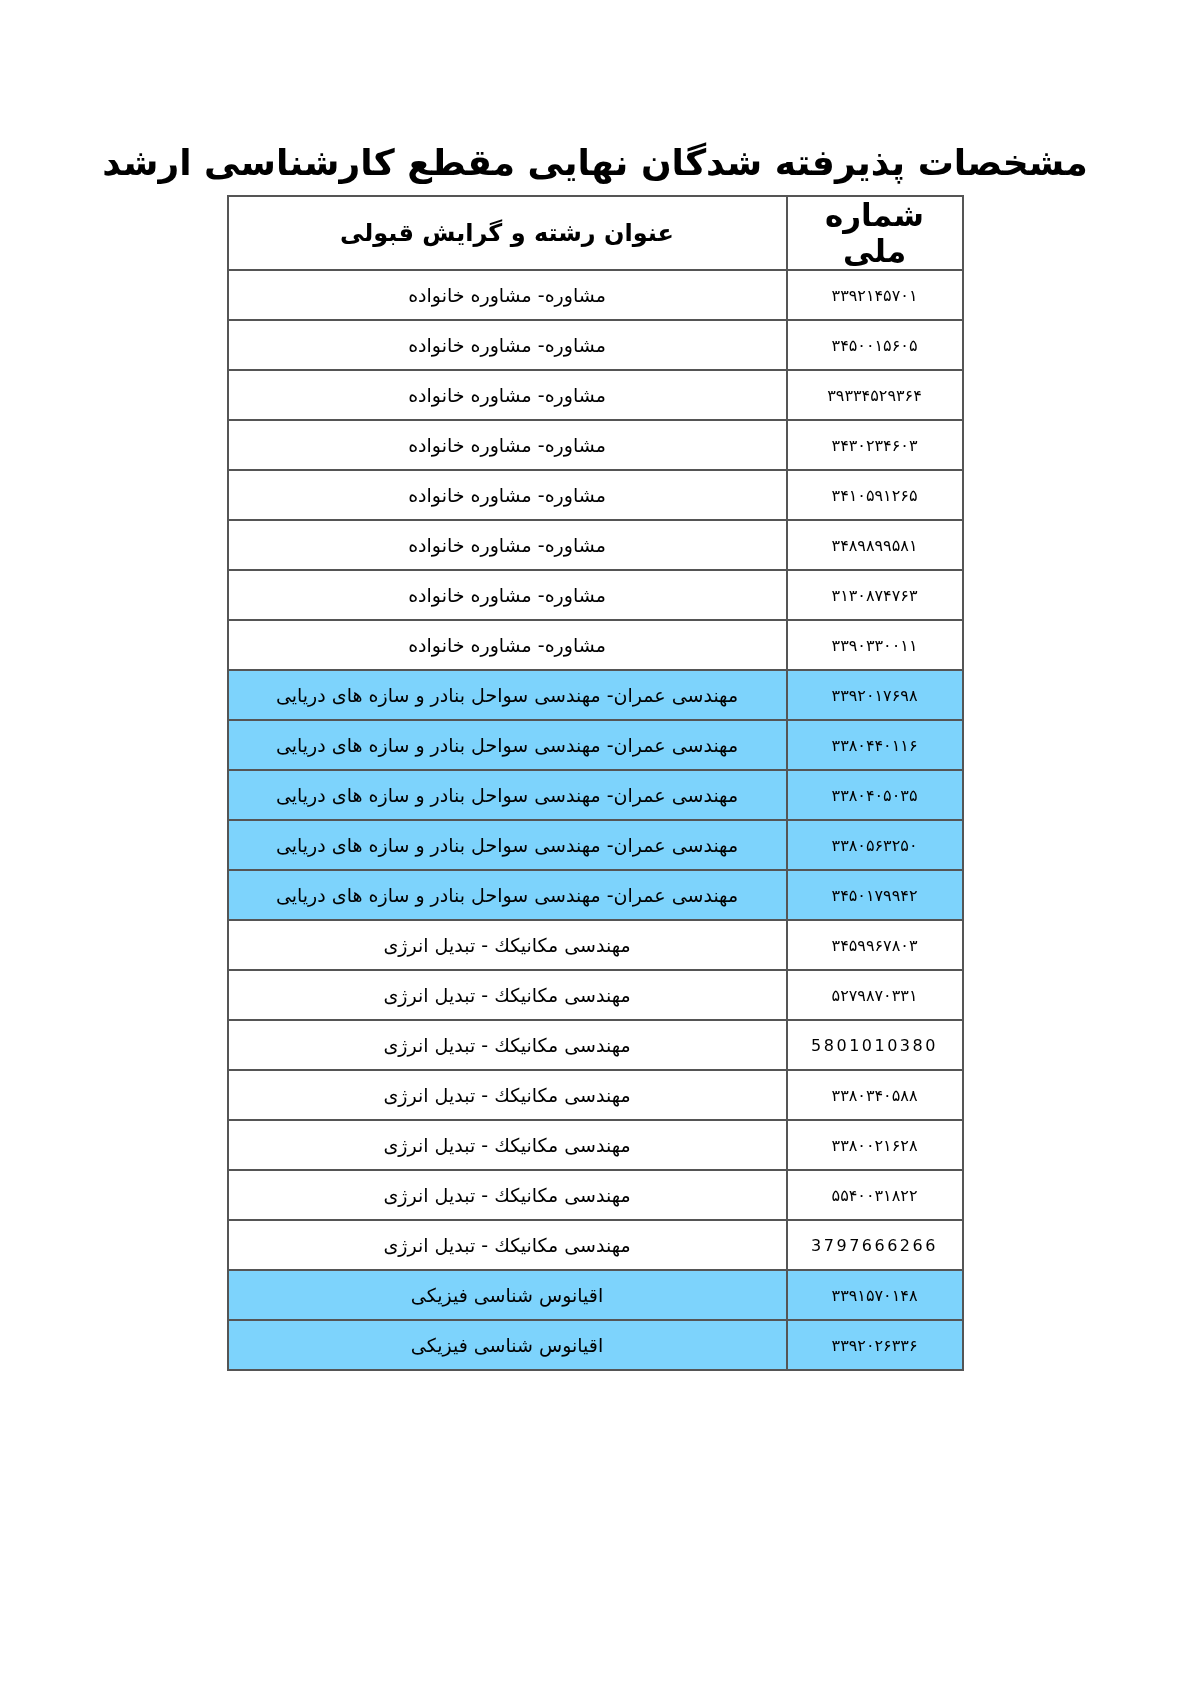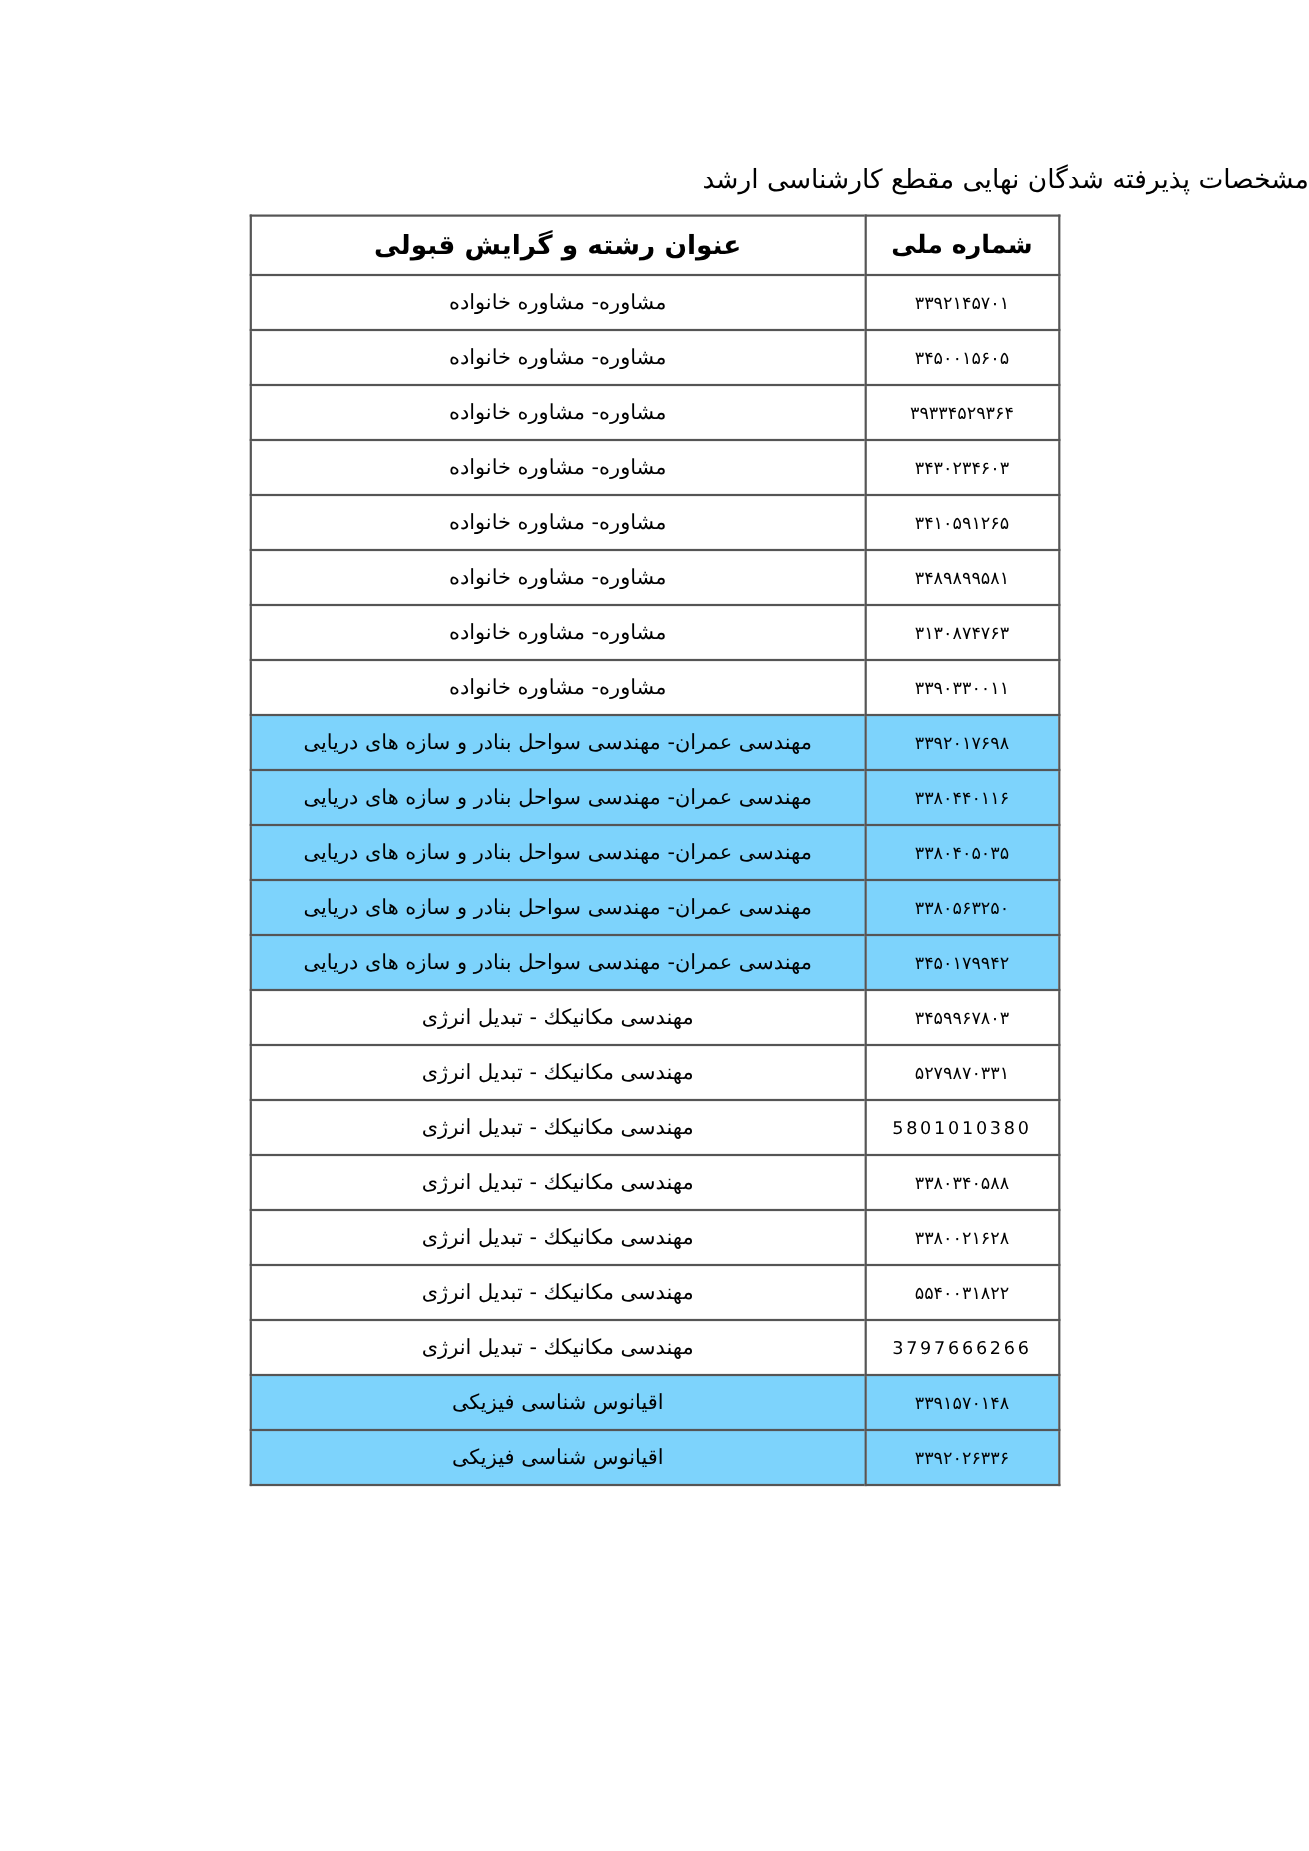--- a/index.html
+++ b/index.html
@@ -16,24 +16,24 @@
     overflow: hidden;
   }
   .page {
     width: 1190px;
     height: 1683px;
     padding-top: 140px;
     box-sizing: border-box;
   }
   .title {
     margin: 0;
-    text-align: right;
-    font-size: 24px;
+    text-align: center;
+    font-size: 36px;
     line-height: 46px;
-    font-weight: normal;
+    font-weight: bold;
     color: #000000;
     letter-spacing: 0;
   }
   .title + .title {
     margin-top: 7px;
   }
   table.admissions {
     margin: 9px auto 0 auto;
     width: 735px;
     border-collapse: collapse;
@@ -49,21 +49,21 @@
     text-align: center;
     vertical-align: middle;
     padding: 0 20px;
     background: #ffffff;
     overflow: hidden;
   }
   table.admissions th {
     height: 52px;
     font-weight: bold;
   }
-  th.nid-h  { font-size: 23px; }
+  th.nid-h  { font-size: 31px; }
   th.prog-h { font-size: 24px; }
   table.admissions td {
     height: 48px;
   }
   td.nid {
     font-size: 16px;
     letter-spacing: 2.5px;
     font-weight: normal;
     white-space: nowrap;
   }

